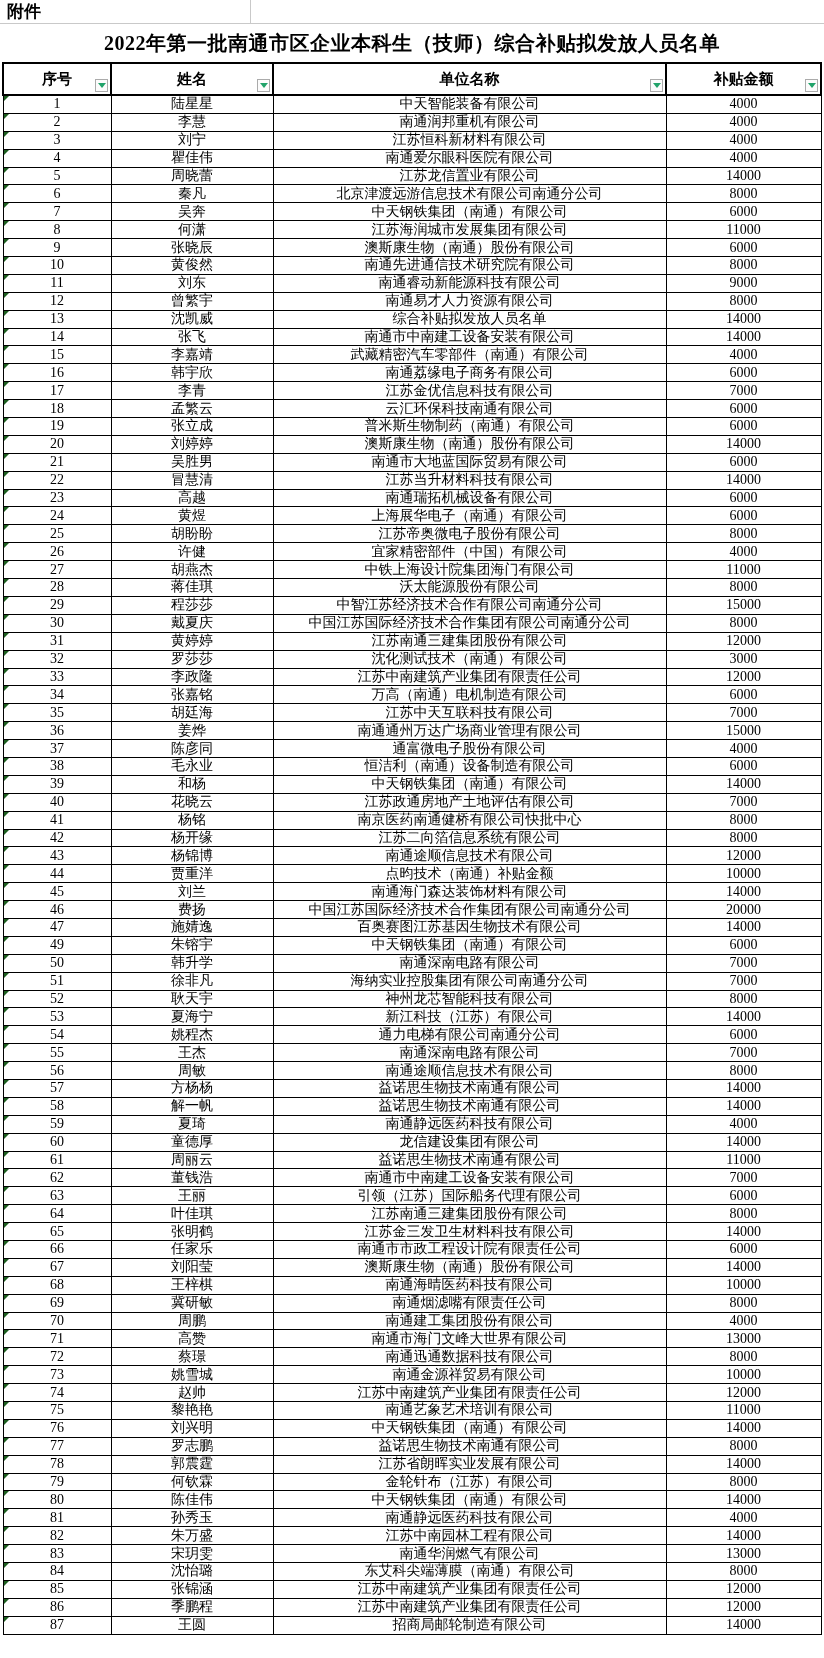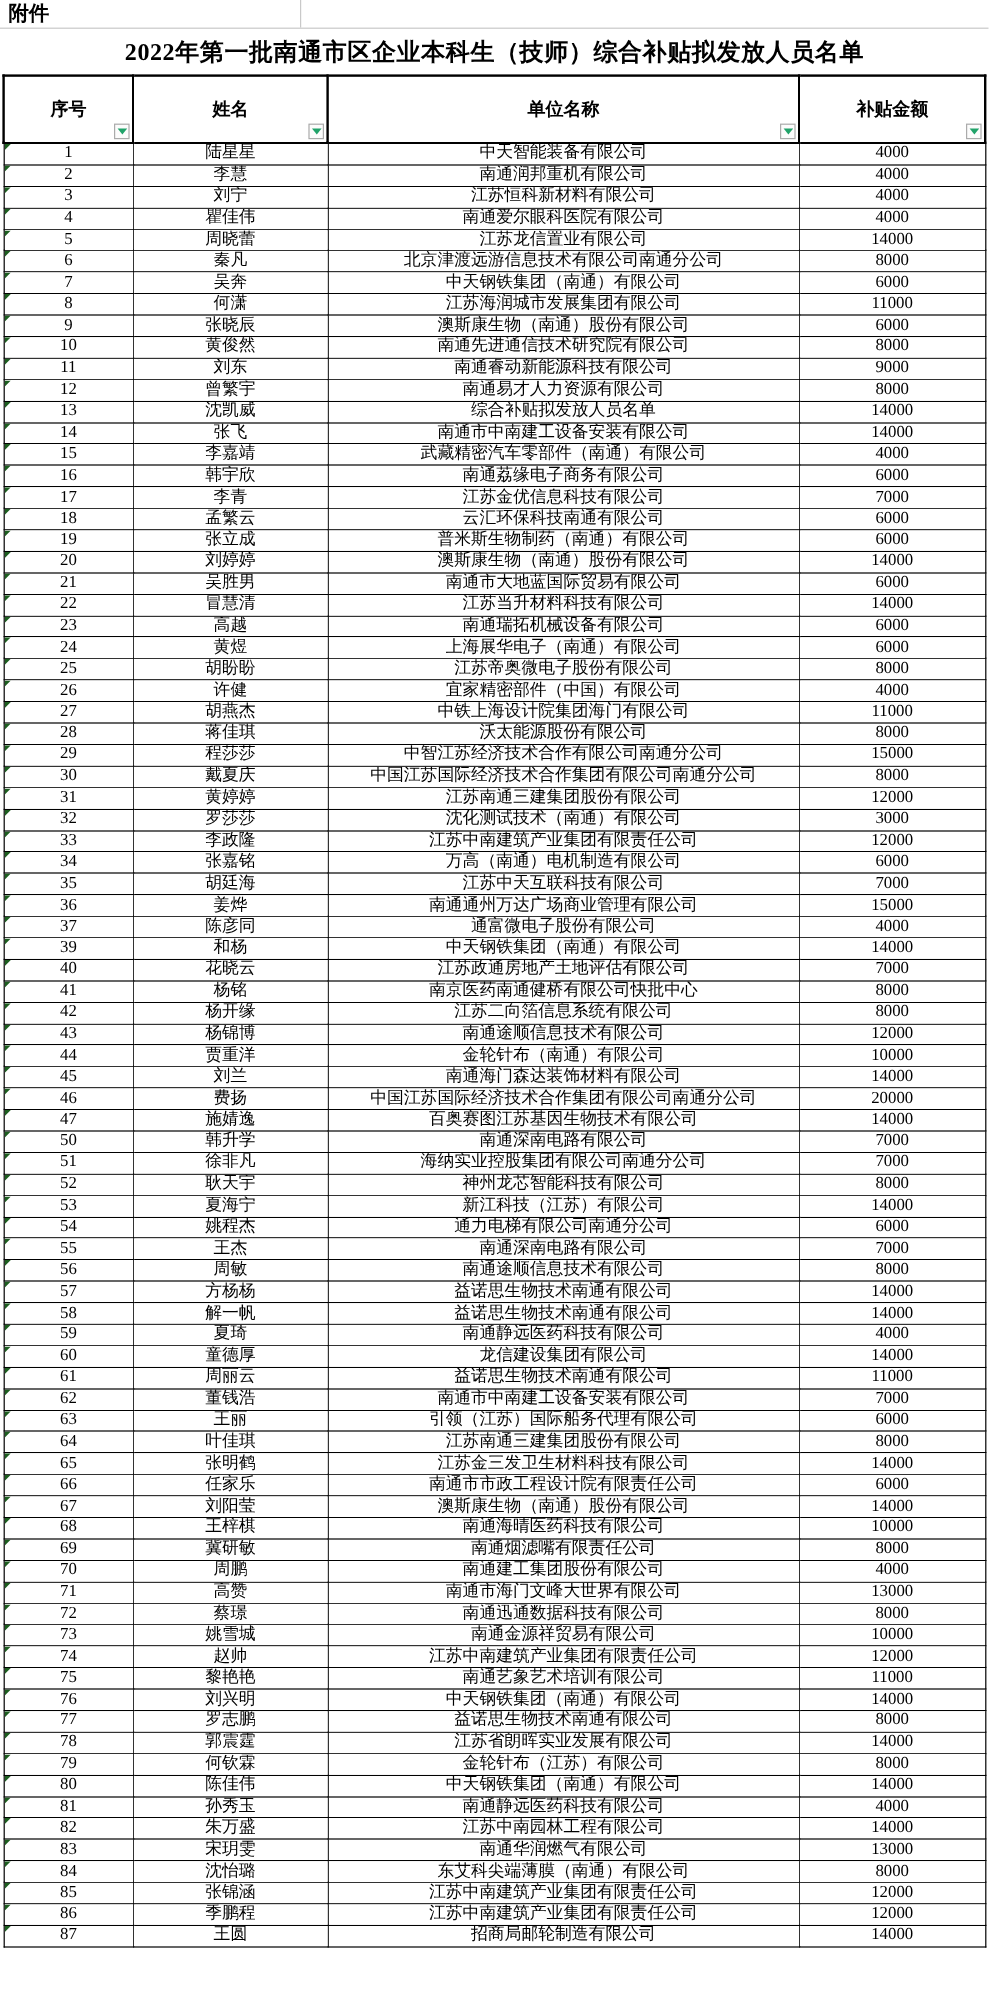--- a/index.html
+++ b/index.html
@@ -59,21 +59,21 @@
     width: 818px;
   }
   table.grid th {
     border: 2px solid #000000;
     height: 22px;
     font-size: 15px;
     font-weight: bold;
     text-align: center;
     vertical-align: middle;
     position: relative;
-    padding: 16px;
+    padding: 4px;
     background: #ffffff;
   }
   table.grid td {
     border: 1px solid #000000;
     height: 16.9px;
     font-size: 14px;
     text-align: center;
     vertical-align: middle;
     position: relative;
     padding: 0;
@@ -381,20 +381,26 @@
     <td>南通通州万达广场商业管理有限公司</td>
     <td>15000</td>
   </tr>
         <tr>
     <td><span class="corner-flag"></span><span class="cell-value">37</span></td>
     <td>陈彦同</td>
     <td>通富微电子股份有限公司</td>
     <td>4000</td>
   </tr>
         <tr>
+    <td><span class="corner-flag"></span><span class="cell-value">38</span></td>
+    <td>毛永业</td>
+    <td>恒洁利（南通）设备制造有限公司</td>
+    <td>6000</td>
+  </tr>
+        <tr>
     <td><span class="corner-flag"></span><span class="cell-value">39</span></td>
     <td>和杨</td>
     <td>中天钢铁集团（南通）有限公司</td>
     <td>14000</td>
   </tr>
         <tr>
     <td><span class="corner-flag"></span><span class="cell-value">40</span></td>
     <td>花晓云</td>
     <td>江苏政通房地产土地评估有限公司</td>
     <td>7000</td>
@@ -413,40 +419,46 @@
   </tr>
         <tr>
     <td><span class="corner-flag"></span><span class="cell-value">43</span></td>
     <td>杨锦博</td>
     <td>南通途顺信息技术有限公司</td>
     <td>12000</td>
   </tr>
         <tr>
     <td><span class="corner-flag"></span><span class="cell-value">44</span></td>
     <td>贾重洋</td>
-    <td>金轮针布（南通）有限公司</td>
+    <td>点昀技术（南通）补贴金额</td>
     <td>10000</td>
   </tr>
         <tr>
     <td><span class="corner-flag"></span><span class="cell-value">45</span></td>
     <td>刘兰</td>
     <td>南通海门森达装饰材料有限公司</td>
     <td>14000</td>
   </tr>
         <tr>
     <td><span class="corner-flag"></span><span class="cell-value">46</span></td>
     <td>费扬</td>
     <td>中国江苏国际经济技术合作集团有限公司南通分公司</td>
     <td>20000</td>
   </tr>
         <tr>
     <td><span class="corner-flag"></span><span class="cell-value">47</span></td>
     <td>施婧逸</td>
     <td>百奥赛图江苏基因生物技术有限公司</td>
     <td>14000</td>
+  </tr>
+        <tr>
+    <td><span class="corner-flag"></span><span class="cell-value">49</span></td>
+    <td>朱镕宇</td>
+    <td>中天钢铁集团（南通）有限公司</td>
+    <td>6000</td>
   </tr>
         <tr>
     <td><span class="corner-flag"></span><span class="cell-value">50</span></td>
     <td>韩升学</td>
     <td>南通深南电路有限公司</td>
     <td>7000</td>
   </tr>
         <tr>
     <td><span class="corner-flag"></span><span class="cell-value">51</span></td>
     <td>徐非凡</td>

